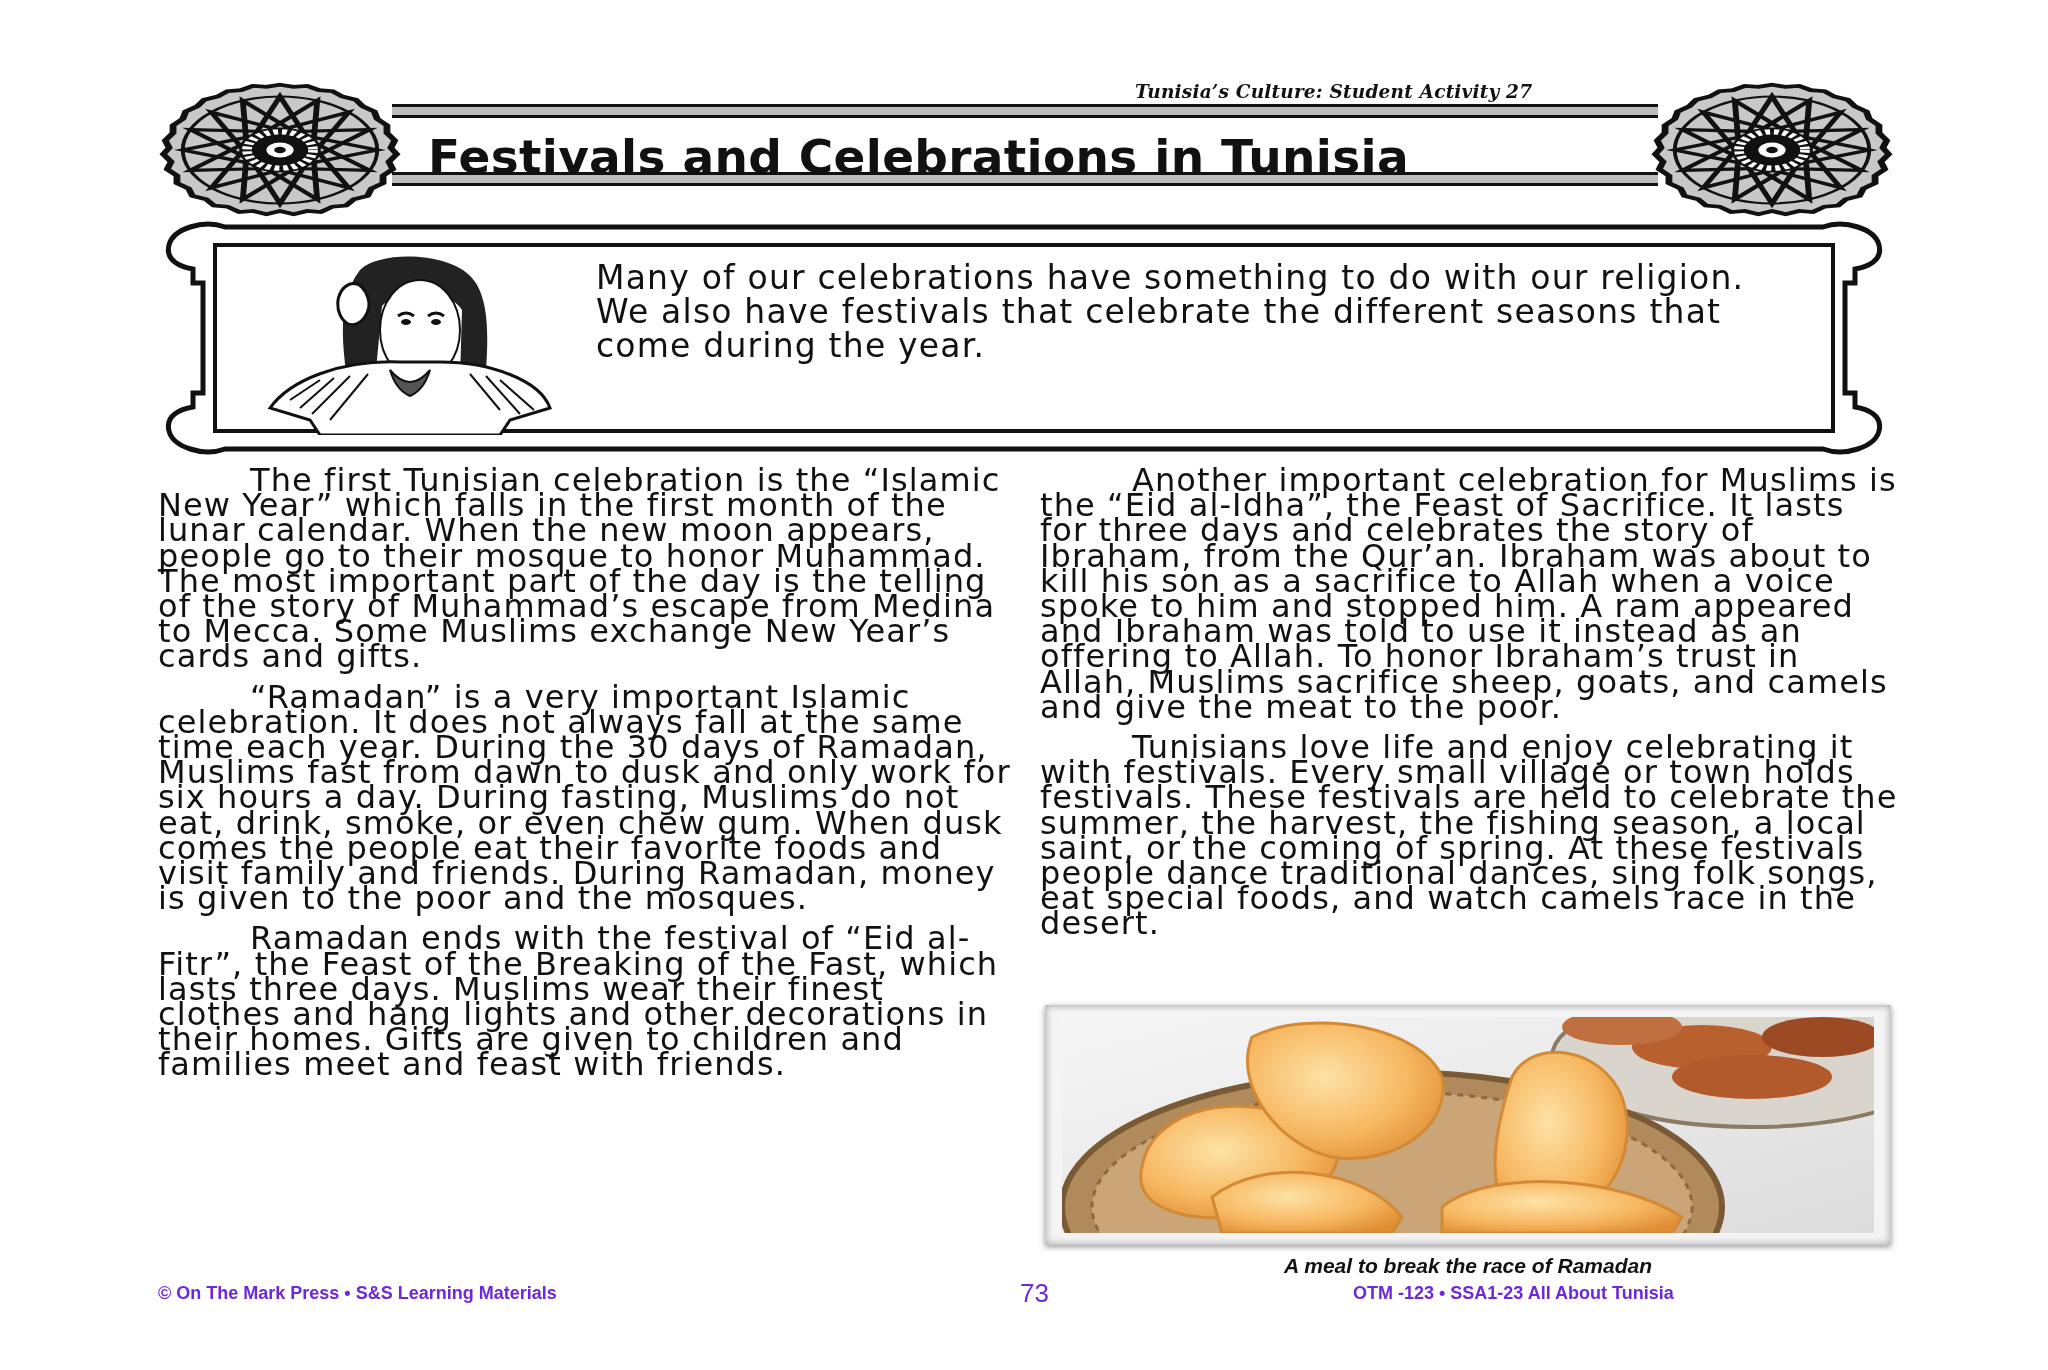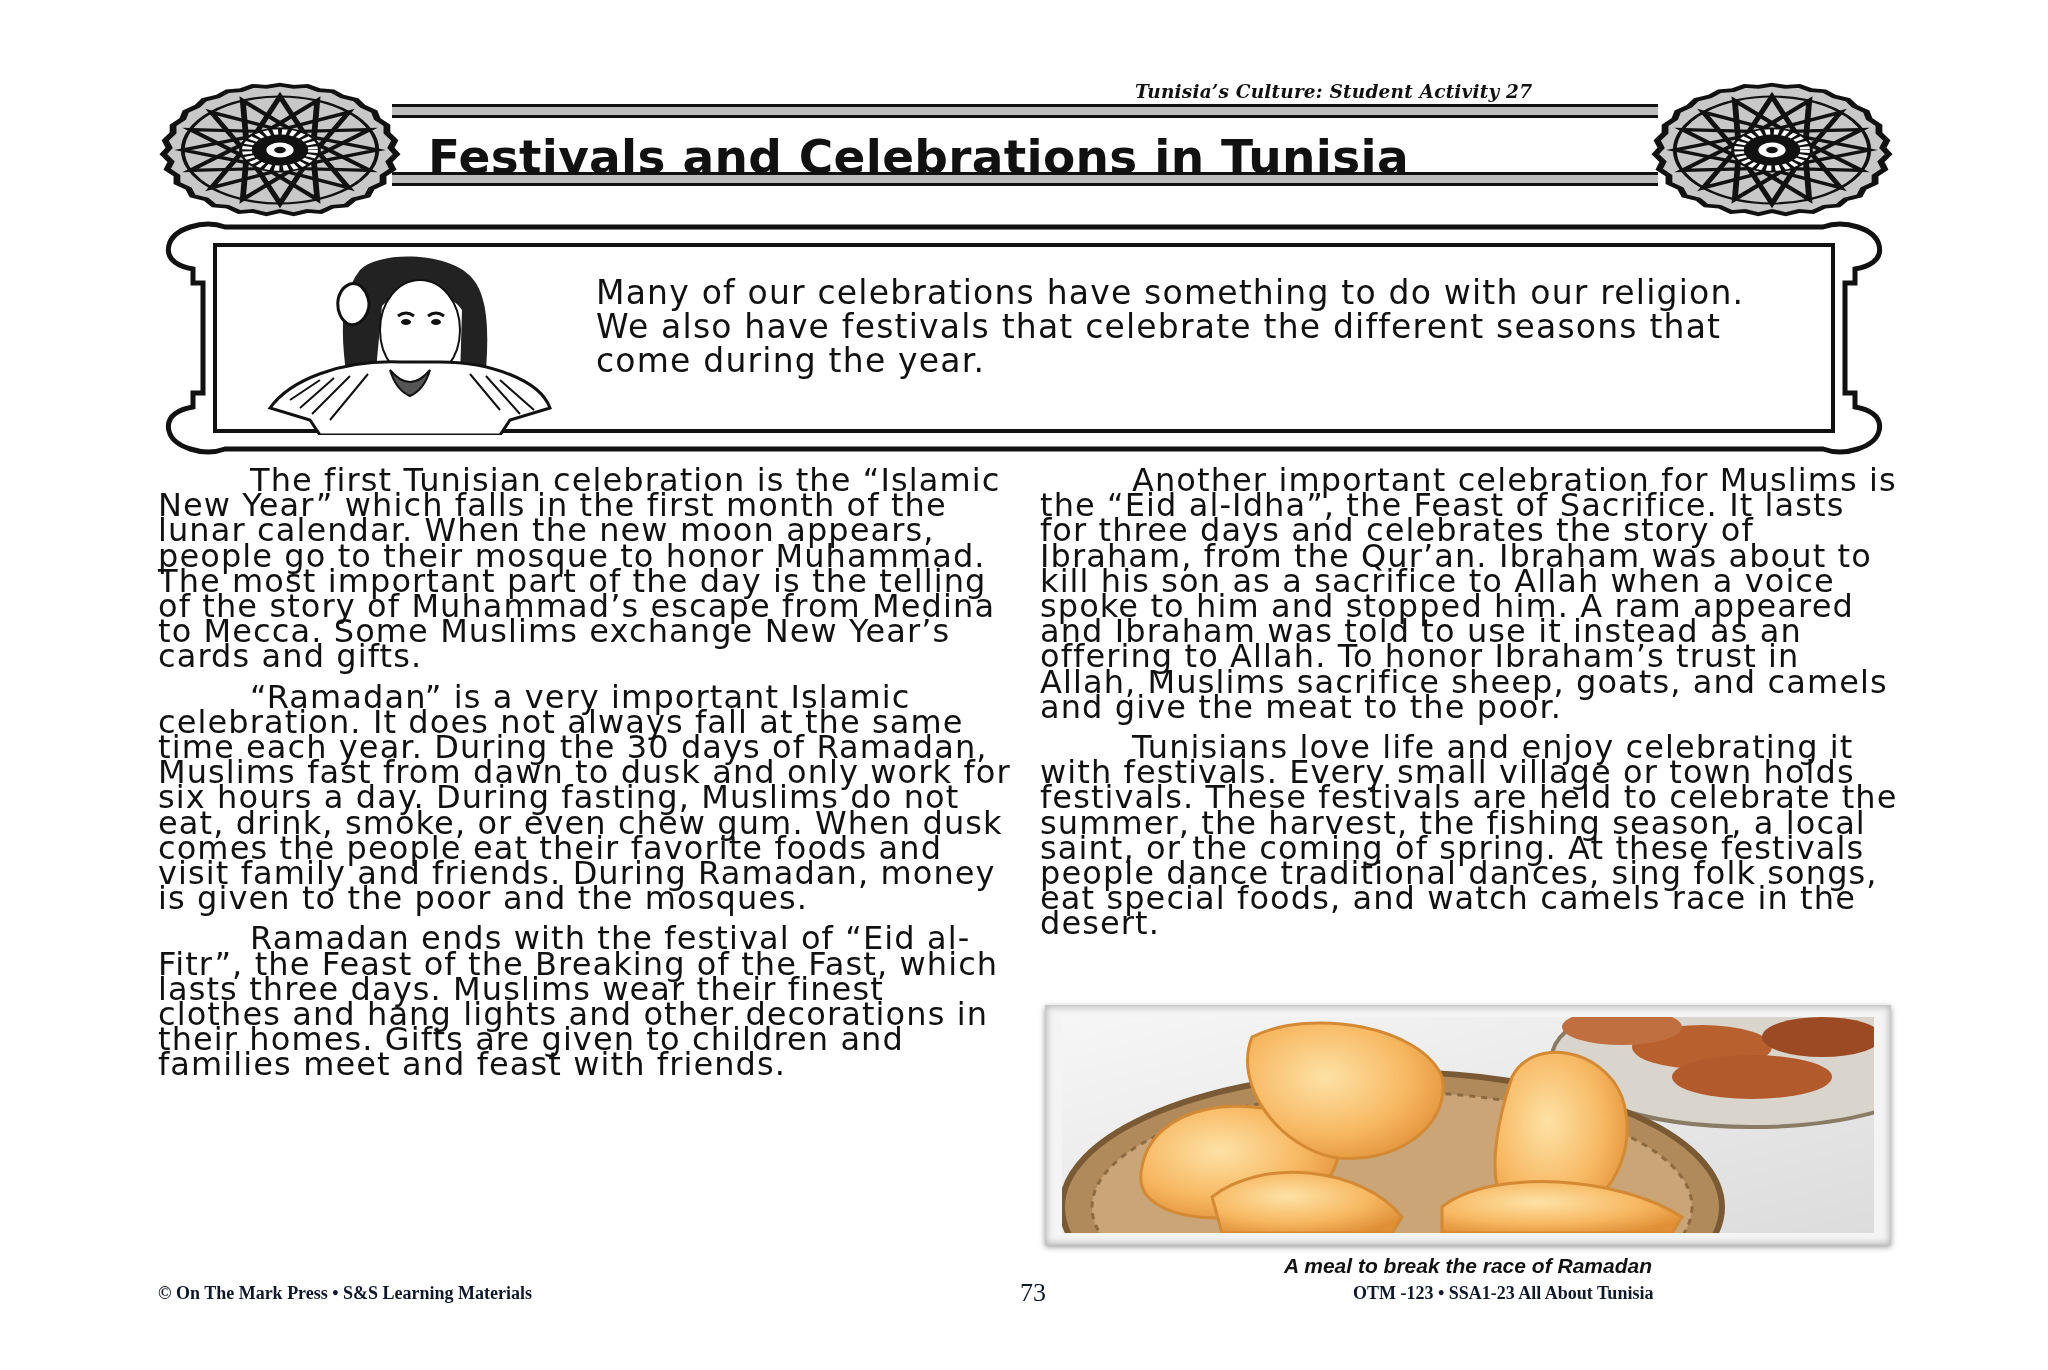--- a/index.html
+++ b/index.html
@@ -38,21 +38,21 @@
       letter-spacing: 0.3px; color: #111;
       white-space: nowrap;
     }
     .rosette { width: 256px; height: 140px; }
     .rosette.left { left: 152px; top: 80px; }
     .rosette.right { left: 1644px; top: 80px; }
 
     
     .callout-frame { left: 155px; top: 217px; width: 1740px; height: 242px; }
     .callout-text {
-      left: 596px; top: 276px; width: 1200px;
+      left: 596px; top: 261px; width: 1200px;
       font-family: "DejaVu Sans", sans-serif;
       font-size: 33px; line-height: 34px;
       letter-spacing: 1.2px; color: #111;
     }
     .portrait { left: 250px; top: 250px; width: 318px; height: 185px; }
 
     
     .col {
       font-family: "DejaVu Sans", sans-serif;
       font-size: 32px; line-height: 25.2px;
@@ -71,22 +71,22 @@
     .photo { left: 1062px; top: 1017px; width: 812px; height: 216px; overflow: hidden; }
     .caption {
       left: 1045px; top: 1254px; width: 846px; text-align: center;
       font-family: "Liberation Sans", sans-serif;
       font-style: italic; font-weight: bold; font-size: 21px; color: #111;
     }
 
     
     .footer {
       top: 1283px;
-      font-family: Liberation Serif, serif;
-      font-weight: bold; font-size: 18px; color: #0f172a;
+      font-family: Liberation Sans, sans-serif;
+      font-weight: bold; font-size: 18px; color: #6d28d9;
       white-space: nowrap;
     }
     .footer-left { left: 158px; }
     .footer-page { left: 1020px; top: 1278px; font-weight: normal; font-size: 26px; }
     .footer-right { left: 1353px; }
   </style>
 </head>
 <body>
 
 <div class="abs activity-label">Tunisia’s Culture:  Student Activity 27</div>

